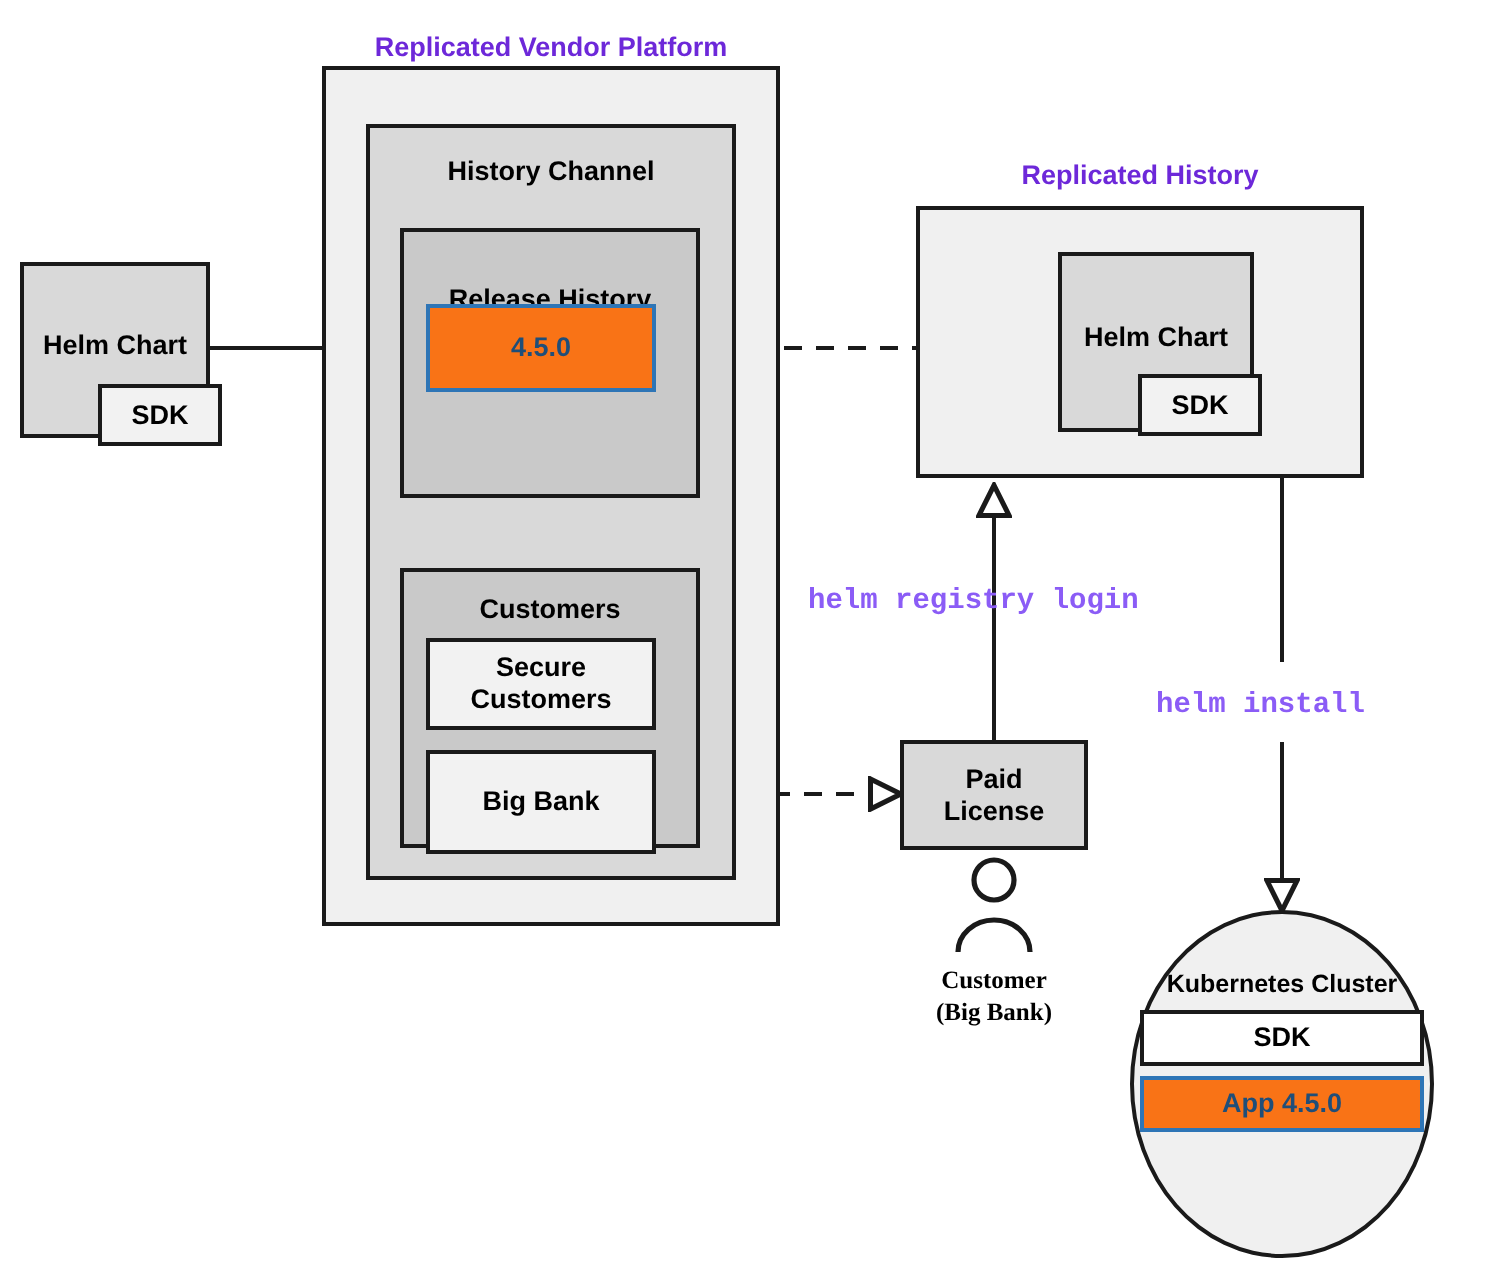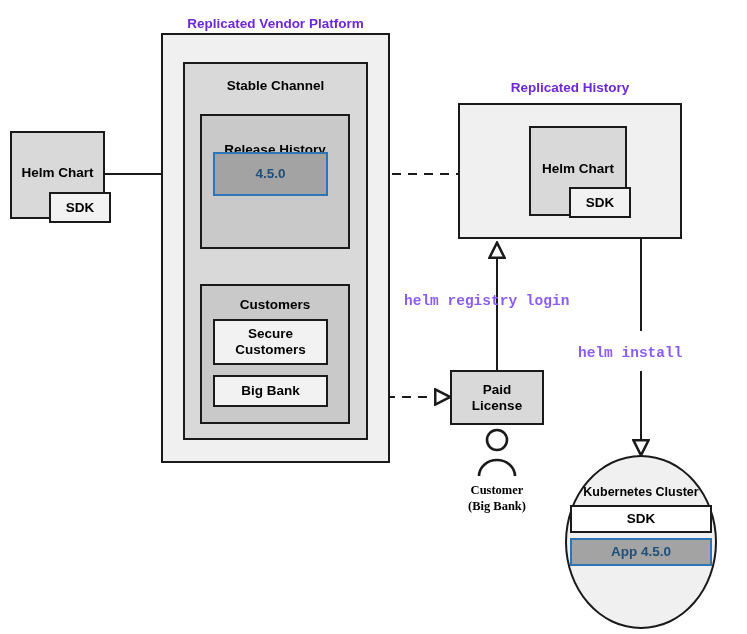--- a/index.html
+++ b/index.html
@@ -51,21 +51,21 @@
     pointer-events: none;
   }
 
   
   .fill-outer   { background: #f0f0f0; }
   .fill-channel { background: #d9d9d9; }
   .fill-section { background: #c9c9c9; }
   .fill-inner   { background: #f2f2f2; }
   .fill-chart   { background: #d9d9d9; }
   .fill-white   { background: #ffffff; }
-  .fill-blue    { background: #a3a3a3; border-color: #2e75b6; color: #1f4e79; text-align: right; }
+  .fill-blue    { background: #f97316; border-color: #2e75b6; color: #1f4e79; text-align: right; }
 
   
   .cmd {
     position: absolute;
     font-family: "Liberation Mono", "DejaVu Sans Mono", monospace;
     font-size: 14.5px;
     font-weight: bold;
     color: #8b5cf6;
     white-space: nowrap;
     letter-spacing: 0px;
@@ -156,42 +156,42 @@
   </div>
   <div class="box fill-inner" style="left:49px; top:192px; width:62px; height:31px; font-size:13.5px;">
     <span>SDK</span>
   </div>
 
   <div class="title-label" style="left:161px; top:16px; width:229px;">Replicated Vendor Platform</div>
 
   <div class="box fill-outer" style="left:161px; top:33px; width:229px; height:430px; display:block;"></div>
 
   <div class="box fill-channel" style="left:183px; top:62px; width:185px; height:378px; display:block;">
-    <div class="container-title" style="top:14px;">Stable Channel</div>
+    <div class="container-title" style="top:14px;">History Channel</div>
   </div>
 
   <div class="box fill-section" style="left:200px; top:114px; width:150px; height:135px; display:block;">
     <div class="container-title" style="top:11px;margin-top:15px;">Release History</div>
   </div>
 
   <div class="box fill-blue" style="left:213px; top:152px; width:115px; height:44px; font-size:13.5px;">
     <span>4.5.0</span>
   </div>
 
 
   <div class="box fill-section" style="left:200px; top:284px; width:150px; height:140px; display:block;">
     <div class="container-title" style="top:11px;">Customers</div>
   </div>
 
   <div class="box fill-inner" style="left:213px; top:319px; width:115px; height:46px; font-size:13.5px; white-space:pre-line;">
     <span style="white-space:pre-line;">Secure
 Customers</span>
   </div>
 
-  <div class="box fill-inner" style="left:213px; top:375px; width:115px; height:32px; font-size:13.5px;">
+  <div class="box fill-inner" style="left:213px; top:375px; width:115px; height:52px; font-size:13.5px;">
     <span>Big Bank</span>
   </div>
 
   <div class="title-label" style="left:458px; top:80px; width:224px;">Replicated History</div>
 
   <div class="box fill-outer" style="left:458px; top:103px; width:224px; height:136px; display:block;"></div>
 
   <div class="box fill-chart" style="left:529px; top:126px; width:98px; height:90px; font-size:13.5px; align-items:flex-start; padding-top:33px;">
     <span>Helm Chart</span>
   </div>

